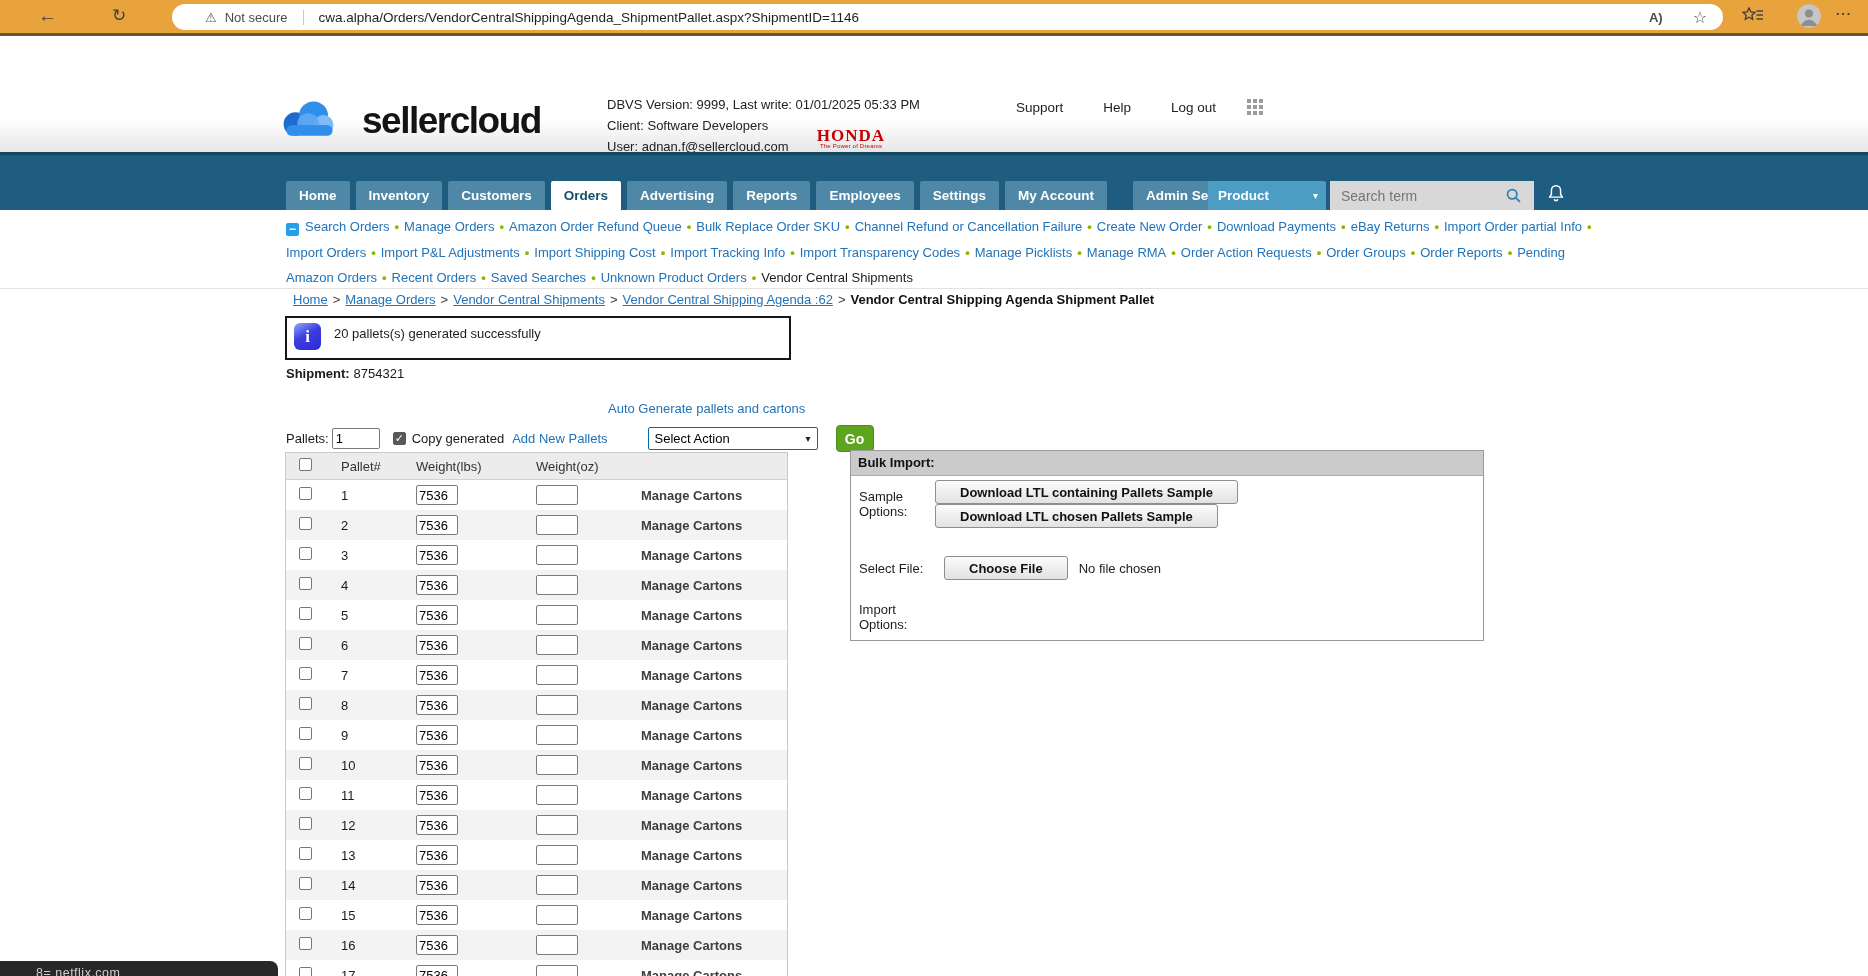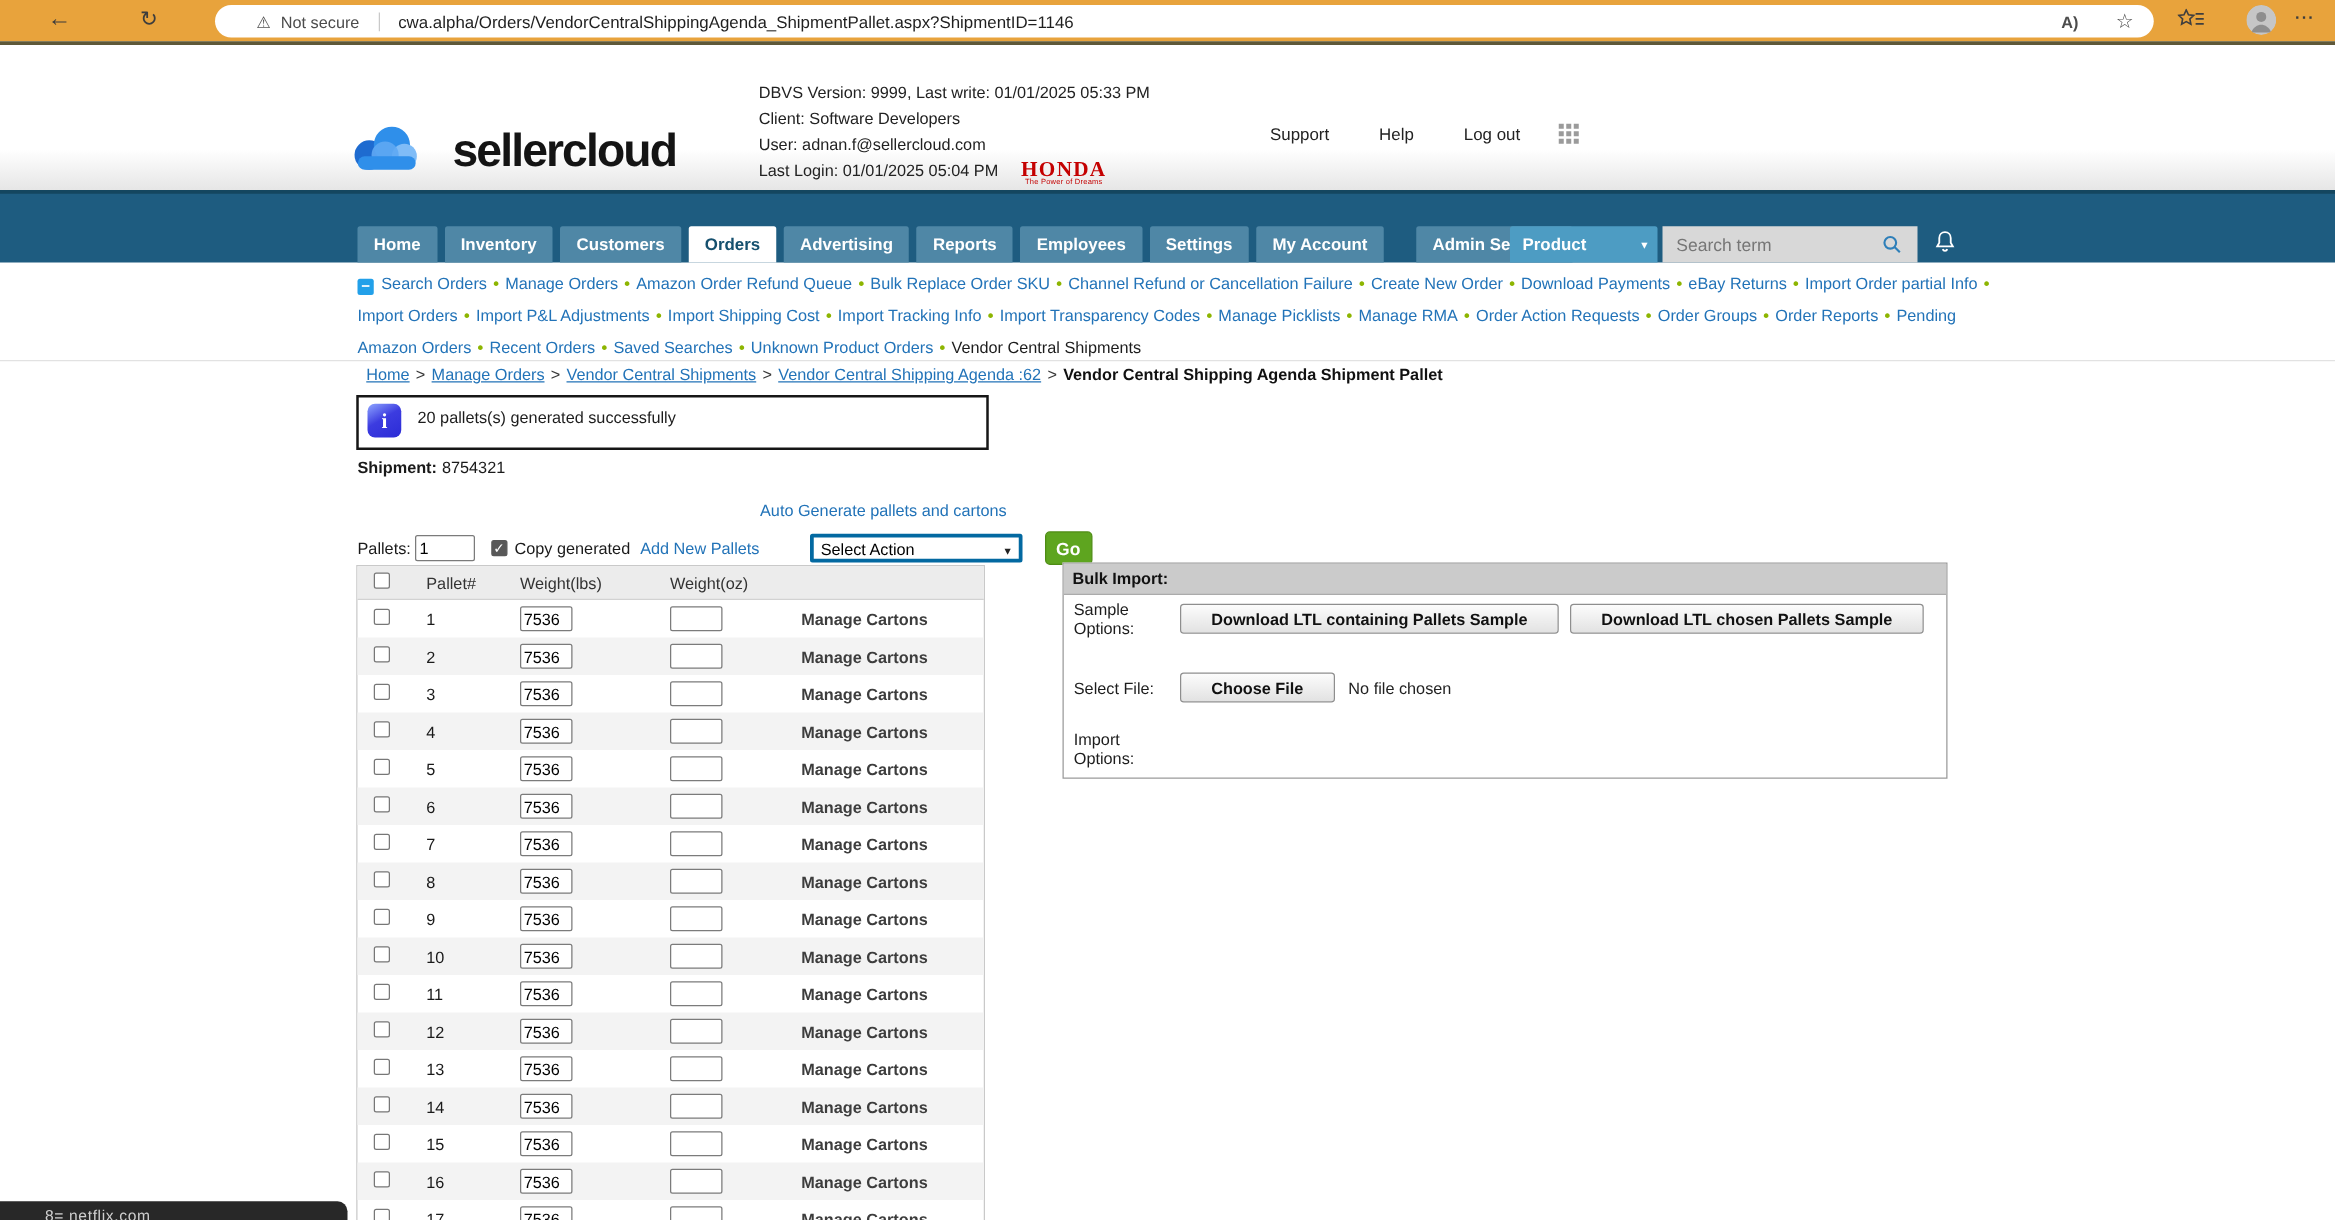--- a/index.html
+++ b/index.html
@@ -24,21 +24,21 @@
   .fav-bar{position:absolute;left:1742px;top:7px}
   .avatar{position:absolute;left:1797px;top:4px;width:24px;height:24px;border-radius:50%;overflow:hidden}
   .more{position:absolute;left:1836px;top:6px;font-weight:700;color:#3c3c3c;letter-spacing:1px;font-size:13px}
   .chrome-edge{position:absolute;top:33px;left:0;right:0;height:3px;background:var(--chrome-edge,#5E5839)}
 
   
   .site-header{position:absolute;top:36px;left:0;right:0;height:116px;
                background:linear-gradient(#ffffff 72%,#e6e6e6 100%)}
   .logo{position:absolute;left:280px;top:62px;display:flex;align-items:center;gap:24px}
   .logo-text{font-size:37px;font-weight:700;color:#141414;letter-spacing:-1.5px}
-  .hdr-info{position:absolute;left:607px;top:27px;line-height:21px;color:#222;font-size:13px}
+  .hdr-info{position:absolute;left:607px;top:58px;line-height:21px;color:#222;font-size:13px}
   .honda{position:absolute;left:812px;top:92px;text-align:center;color:var(--honda-red,#C40000);width:78px}
   .honda-name{font-family:"Liberation Serif",serif;font-weight:700;font-size:17px;letter-spacing:1px;line-height:15px}
   .honda-tag{font-size:6px;letter-spacing:.2px}
   .hdr-links{position:absolute;left:1016px;top:63px;display:flex;align-items:center;font-size:13.5px;color:#232323}
   .hdr-links .hl+.hl{margin-left:40px}
   .grid-icon{display:inline-grid;grid-template-columns:repeat(3,4px);grid-gap:2px;margin-left:31px}
   .grid-icon i{width:4px;height:4px;background:#9b9b9b}
 
   
   .nav-band{position:absolute;top:152px;left:0;right:0;height:58px;background:var(--nav-blue,#1E5C80);
@@ -93,22 +93,22 @@
   .controls{position:absolute;left:286px;top:425px;height:27px;display:flex;align-items:center}
   .inp-pallets{width:40px;height:19px;border:1px solid #7b7b7b;border-radius:2px;margin-left:3px;
                font-size:13px;padding:0 3px;font-family:inherit}
   .cbx{width:13px;height:13px;border:1px solid #777;border-radius:2px;background:#fff;position:relative;
        display:inline-block;box-sizing:border-box}
   .cbx.checked{background:#585858;border-color:#585858}
   .cbx.checked::after{content:"✓";color:#fff;font-size:11px;position:absolute;left:1px;top:-1px}
   .lbl-copy{margin-left:6px}
   .ml13{margin-left:13px}
   .add-link{margin-left:8px}
-  .sel{margin-left:40px;width:170px;height:23px;border:3px solid #0369a1;border-radius:2px;background:#fff;
-       display:flex;align-items:flex-end;box-sizing:border-box}
+  .sel{margin-left:40px;width:170px;height:23px;border:1px solid #0369a1;border-radius:2px;background:#fff;
+       display:flex;align-items:center;box-sizing:border-box}
   .sel .stxt{margin-left:6px;color:#000}
   .sel .chev{margin-left:auto;margin-right:6px;font-size:10px;color:#222}
   .go-btn{margin-left:18px;width:36px;height:25px;background:var(--go-green,#5EA51F);
           border:1px solid var(--go-border,#4E8C14);border-radius:4px;color:#fff;font-weight:700;font-size:14px;
           display:flex;align-items:center;justify-content:center}
 
   
   .ptable{position:absolute;left:285px;top:452px;width:503px;border:1px solid #c9c9c9;background:#fff;box-sizing:border-box}
   .thead{display:flex;align-items:center;height:26px;background:var(--table-header-gray,#ECECEC);
          border-bottom:1px solid #d2d2d2;color:#333}
@@ -116,21 +116,21 @@
   .trow.alt{background:var(--row-alt-gray,#F3F3F3)}
   .c-cb{width:40px;padding-left:13px;box-sizing:border-box}
   .c-num{width:70px;padding-left:15px;box-sizing:border-box}
   .c-lbs{width:120px;padding-left:20px;box-sizing:border-box}
   .c-oz{width:115px;padding-left:20px;box-sizing:border-box}
   .c-act{flex:1;padding-left:10px;box-sizing:border-box}
   .winp{width:36px;height:18px;border:1px solid #7b7b7b;border-radius:2px;font-size:13px;padding:0 2px;font-family:inherit}
   .manage{color:#3d3d3d;font-weight:700}
 
   
-  .bulk{position:absolute;left:850px;top:450px;width:708px;border:1px solid #9a9a9a;background:#fff;
+  .bulk{position:absolute;left:850px;top:450px;width:634px;border:1px solid #9a9a9a;background:#fff;
         box-sizing:border-box;padding-bottom:8px}
   .bulk-title{height:24px;line-height:24px;background:var(--bulk-header-gray,#CBCBCB);border-bottom:1px solid #ababab;
               font-weight:700;padding-left:7px;color:#111}
   .bulk-row{display:flex;align-items:center;margin:4px 8px 0 8px}
   .bulk-row.r2{margin-top:28px}
   .bulk-row.r3{margin-top:22px}
   .bulk-lbl{width:85px;color:#1d1d1d}
   .btn{height:24px;padding:0 24px;background:linear-gradient(#fcfcfc,#e2e2e2);border:1px solid #8e8e8e;
        border-radius:3px;font-size:13px;font-weight:600;color:#111;display:inline-flex;align-items:center;
        margin-right:9px;font-family:inherit;white-space:nowrap}

